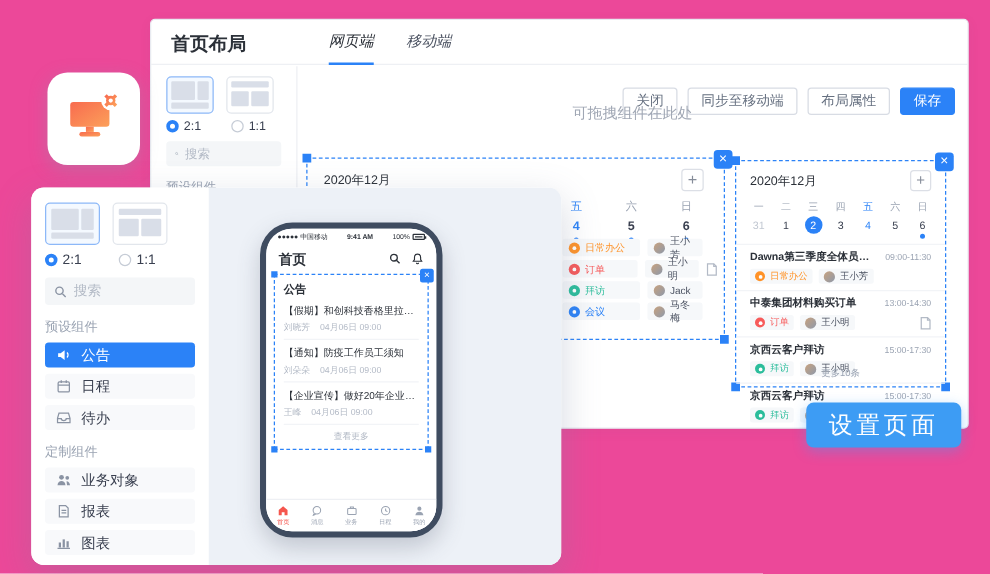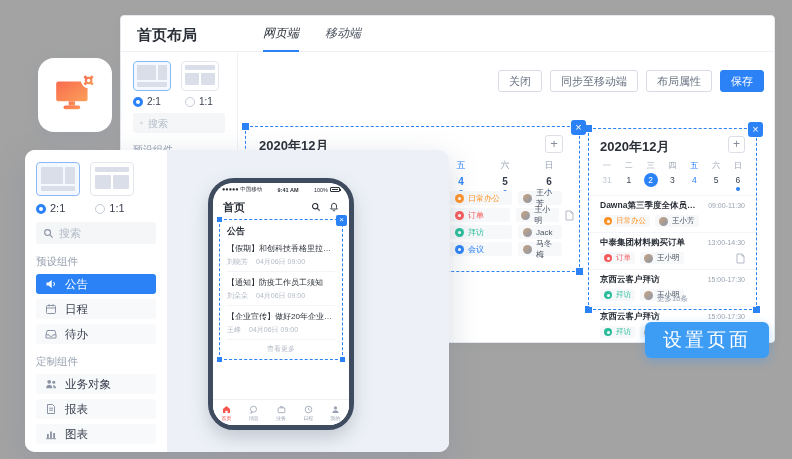--- a/index.html
+++ b/index.html
@@ -1,17 +1,17 @@
 <!DOCTYPE html>
 <html><head>
 <meta charset="utf-8">
 <style>
   * { margin:0; padding:0; box-sizing:border-box; }
   body { font-family:"Liberation Sans","DejaVu Sans",sans-serif; background:#fff; }
-  .stage { position:relative; width:792px; height:459px; background:#a3a3a3; overflow:hidden; }
+  .stage { position:relative; width:792px; height:459px; background:#ec4899; overflow:hidden; }
 
   
   .window { position:absolute; left:120px; top:15px; width:655px; height:328px;
             background:#fff; border:1px solid #e8eaf0; border-radius:4px;
             box-shadow:0 2px 10px rgba(60,70,90,.05); }
   .win-header { position:relative; height:36px; border-bottom:1px solid #eef0f4; }
   .win-title { position:absolute; left:16px; top:10px; font-size:15px; font-weight:bold; color:#2b3038; }
   .tabs { position:absolute; left:142px; top:0; height:36px; display:flex; gap:26px;font-style:italic; }
   .tab { height:36px; line-height:34px; font-size:12px; color:#4a5160; cursor:pointer; }
   .tab.active { color:#2b3038; border-bottom:2px solid #2b82f7; }
@@ -42,21 +42,21 @@
   .icn svg { width:100%; height:100%; }
   .canvas-hint { position:absolute; left:117px; right:0; top:66px; text-align:center;
                  font-size:12px; color:#a0a7b4; }
 
   
   .sel-widget { position:absolute; background:#fff; border:1px dashed #2b82f7; }
   .handle { position:absolute; width:7px; height:7px; background:#2b82f7; }
   .h-tl{left:-4px;top:-4px;} .h-bl{left:-4px;bottom:-4px;} .h-br{right:-4px;bottom:-4px;}
   .close-chip { position:absolute; right:-7px; top:-7px; width:15px; height:15px; background:#2b82f7;
                 color:#fff; border-radius:3px; font-size:11px; line-height:14px; text-align:center; cursor:pointer; }
-  .cal-title { font-size:13px; font-weight:bold; color:#2b3038; }
+  .cal-title { font-size:10px; font-weight:normal; color:#2b3038; }
   .plus-btn { position:absolute; border:1px solid #dcdfe6; border-radius:3px; background:#fff;
               color:#858c99; text-align:center; }
 
   
   .week-widget { left:245px; top:126px; width:335px; height:146px; }
   .week-widget .cal-title { position:absolute; left:13px; top:10px; }
   .week-widget .plus-btn { right:16px; top:8px; width:18px; height:18px; line-height:16px; font-size:13px; }
   .week-cols { position:absolute; left:198px; top:32px; width:122px; display:flex; justify-content:space-between; }
   .wcol { width:34px; text-align:center; }
   .wcol .d { font-size:9px; color:#9aa3b2; }
@@ -215,20 +215,21 @@
         <span class="icn">
             <svg viewBox="0 0 12 12">
               <path d="M1.5 4.5v3h2l3.2 2.4V2.1L3.5 4.5z" fill="currentColor"></path>
               <path d="M8.6 4a2.8 2.8 0 010 4" stroke="currentColor" stroke-width="1" fill="none"></path>
             </svg>
           </span>
         <span>公告</span>
       </div>
     </div>
 
+    <div class="canvas-hint">可拖拽组件在此处</div>
   </div>
 
   <div class="sel-widget week-widget">
     <span class="handle h-tl"></span>
     <span class="handle h-bl"></span>
     <span class="handle h-br"></span>
     <span class="close-chip"><span>×</span></span>
     <div class="cal-title">2020年12月</div>
     <button class="plus-btn"><span>+</span></button>
     <div class="week-cols">

